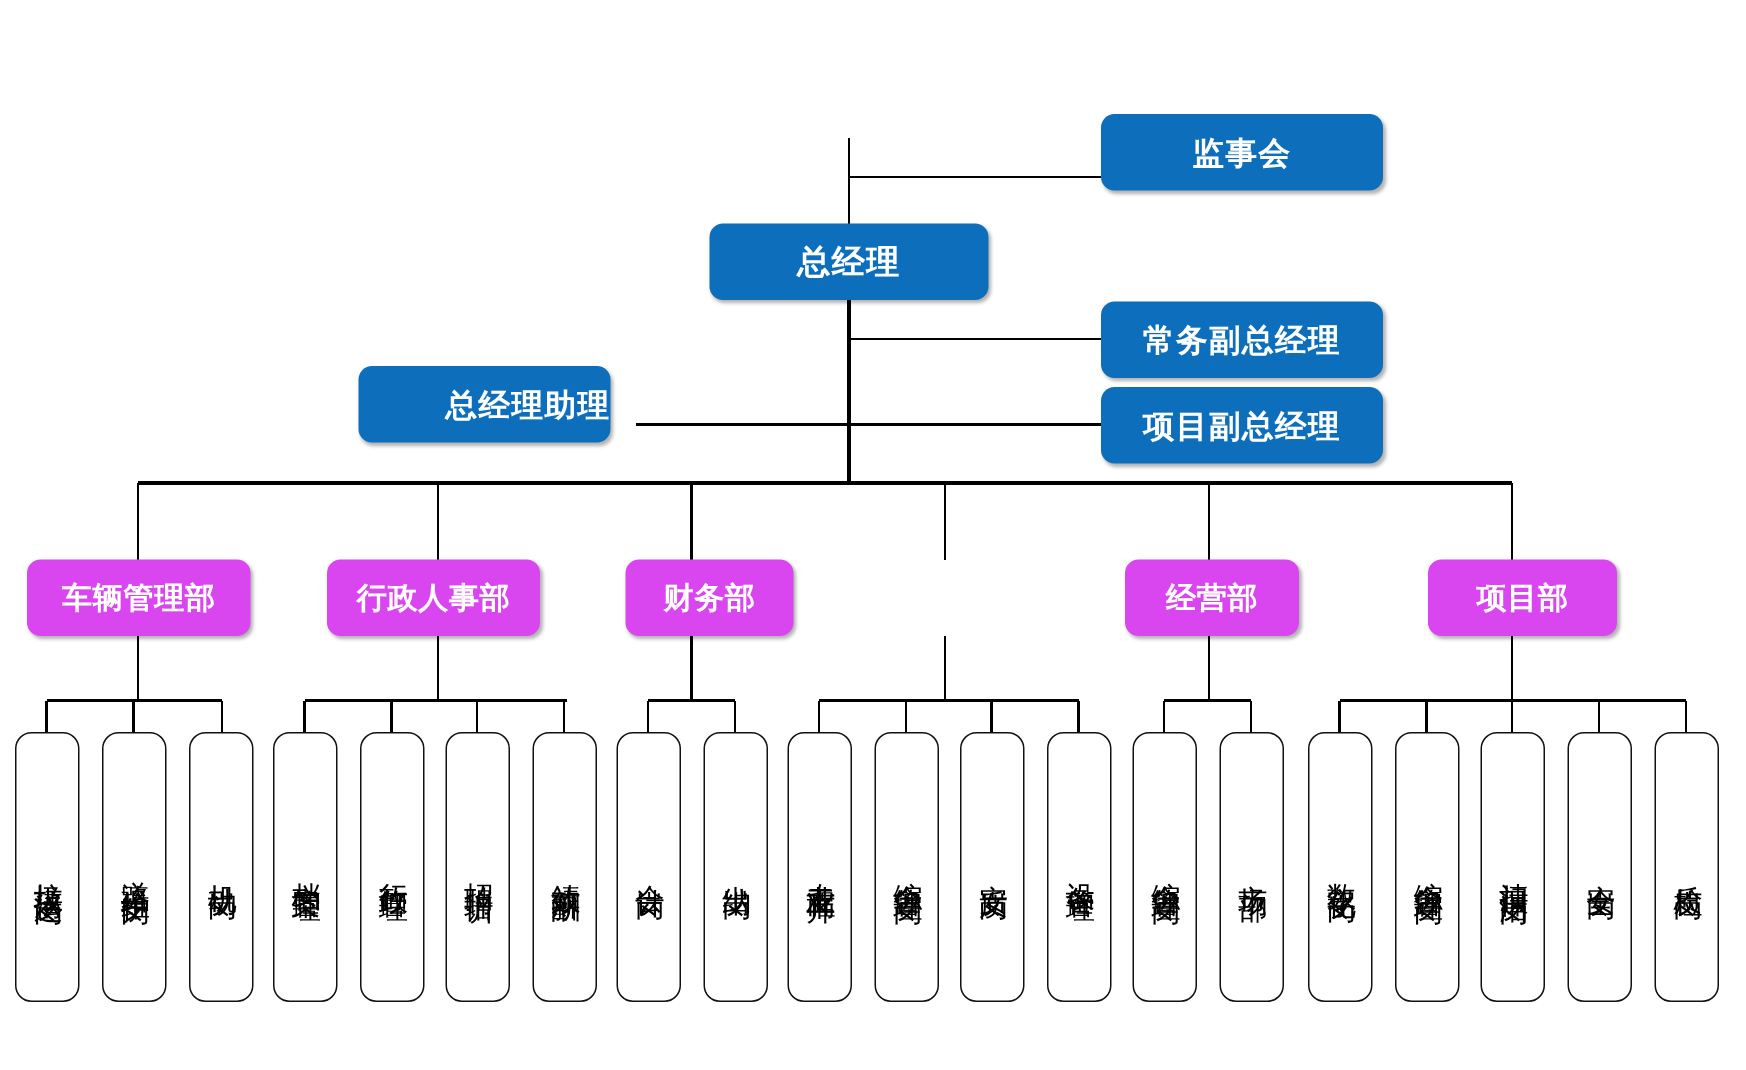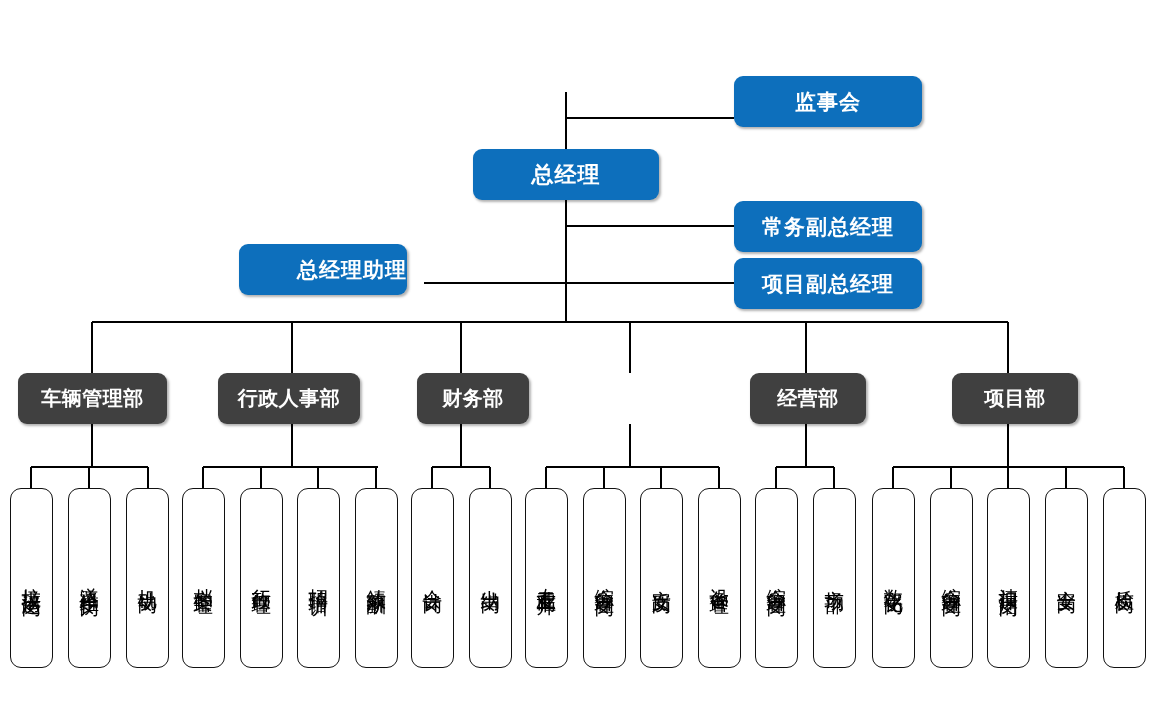--- a/index.html
+++ b/index.html
@@ -35,21 +35,21 @@
     border-radius:9px;
     color:#ffffff;
     font-size:21px;
     font-weight:700;
     letter-spacing:1px;
     box-shadow:1.5px 2px 2.5px rgba(0,0,0,.30);
   }
   .blue.big{ font-size:22px; }
   
   .orange{
-    background:#404040;
+    background:#d946ef;
     border-radius:9px;
     color:#ffffff;
     font-size:20px;
     font-weight:700;
     letter-spacing:.5px;
     box-shadow:1.5px 2px 2.5px rgba(0,0,0,.30);
   }
   
   .leaf{
     background:#ffffff;

